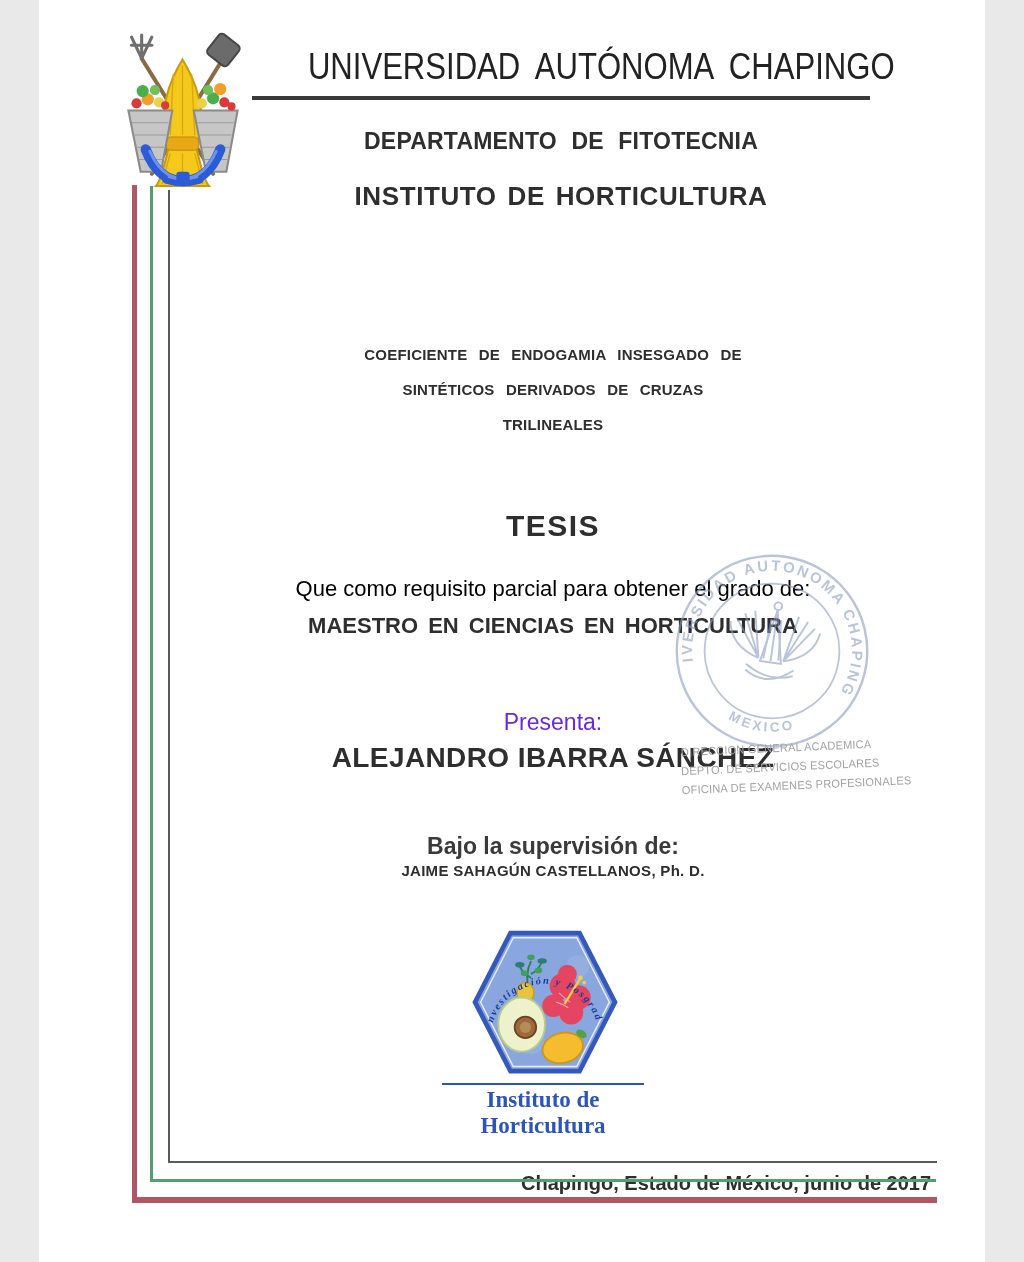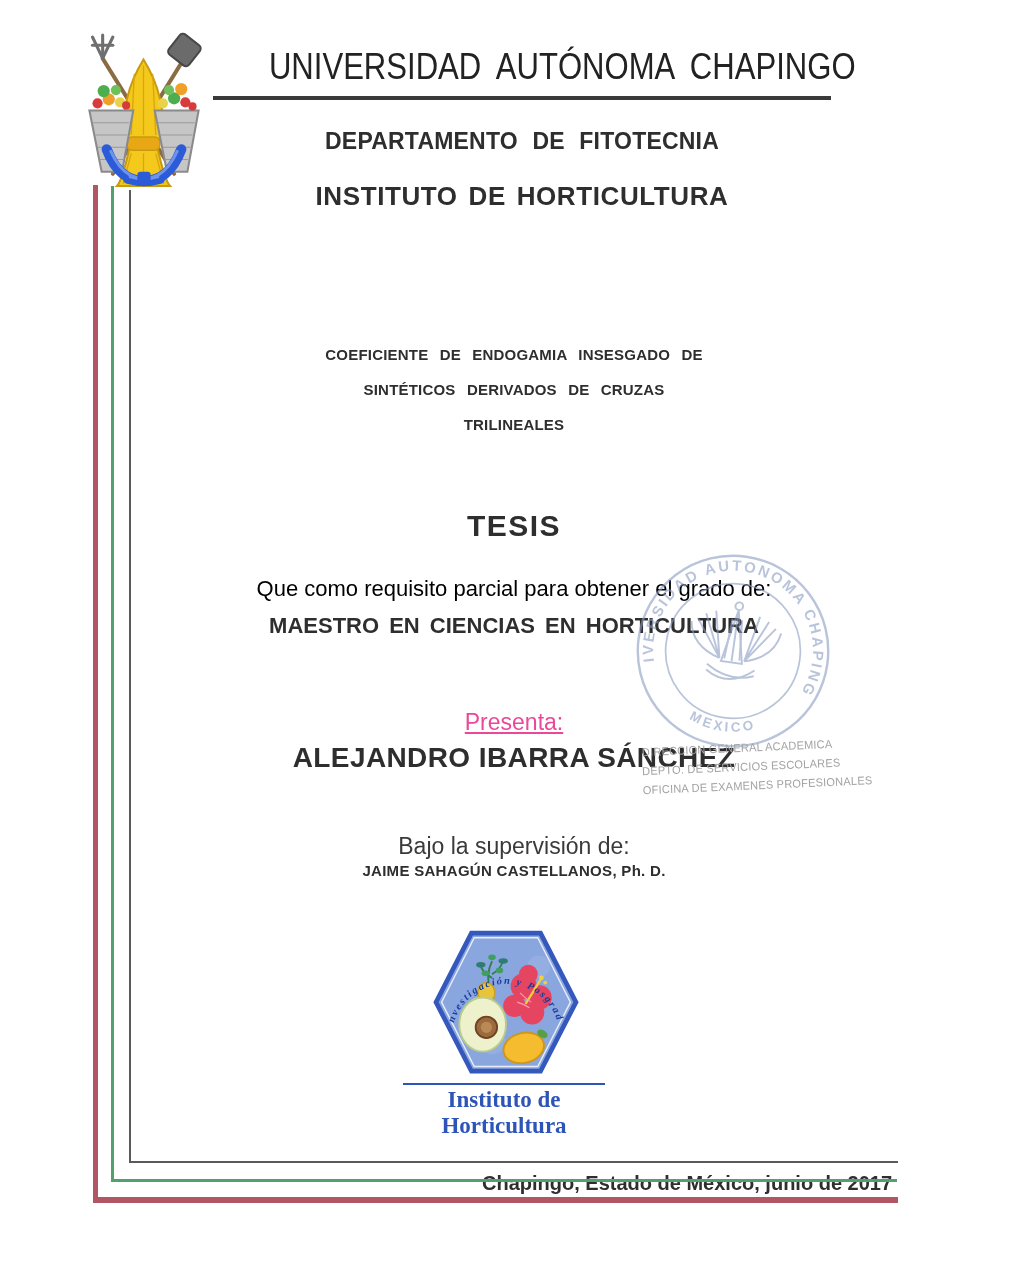--- a/index.html
+++ b/index.html
@@ -1,45 +1,46 @@
 <!DOCTYPE html>
 <html><head>
 <meta charset="utf-8">
 <style>
   html,body{margin:0;padding:0;background:#e9e9e9;}
   .page{
     position:relative;
-    width:1024px;height:1262px;
+    width:924px;height:1262px;
     background:#ffffff;
     margin:0 auto;
     overflow:hidden;
     font-family:"Liberation Sans", sans-serif;
     color:#2e2e2e;
+    padding-left:22px;
   }
   
   .crest{position:absolute;left:70px;top:30px;width:148px;height:160px;}
   .header{position:absolute;left:213px;top:46px;width:618px;text-align:center;}
   .univ-title{
     display:inline-block;
     font-size:37px;font-weight:400;color:#222;
     white-space:nowrap;letter-spacing:0px;word-spacing:9px;
     transform:scaleX(0.84);transform-origin:center;
   }
   .head-rule{height:4px;background:#3a3a3a;margin-top:8px;}
   .dept{margin-top:28px;font-size:23px;font-weight:700;word-spacing:8px;letter-spacing:0.2px;}
   .inst{margin-top:26px;font-size:26px;font-weight:700;letter-spacing:0.6px;word-spacing:3px;}
   
   .cline{position:absolute;left:128px;width:772px;text-align:center;}
   .thesis-title{top:337px;font-size:15px;font-weight:700;line-height:35px;word-spacing:7px;letter-spacing:0.2px;}
   .tesis{top:509px;font-size:30px;font-weight:700;letter-spacing:1.5px;}
   .req{top:576px;font-size:22px;font-weight:400;color:#000000;}
   .degree{top:613px;font-size:22px;font-weight:700;word-spacing:4px;}
-  .presenta{top:709px;font-size:23px;font-weight:400;color:#ec4899;text-decoration:underline;}
+  .presenta{top:709px;font-size:23px;font-weight:400;color:#6d28d9;}
   .author{top:742px;font-size:28px;font-weight:700;letter-spacing:0.4px;}
-  .supervision{top:833px;font-size:23px;font-weight:400;color:#3a3a3a;}
+  .supervision{top:833px;font-size:23px;font-weight:700;color:#3a3a3a;}
   .advisor{top:862px;font-size:15px;font-weight:700;letter-spacing:0.3px;}
   
   .seal{position:absolute;left:632px;top:548px;width:202px;height:206px;opacity:0.6;}
   .office-stamp{
     position:absolute;left:638px;top:739px;width:200px;
     transform:rotate(-2.5deg);
     color:#a3a3a3;font-size:11.5px;line-height:19px;
     text-align:center;letter-spacing:0.2px;white-space:nowrap;
   }
   .office-stamp div{transform:scaleX(0.96);transform-origin:center;}

